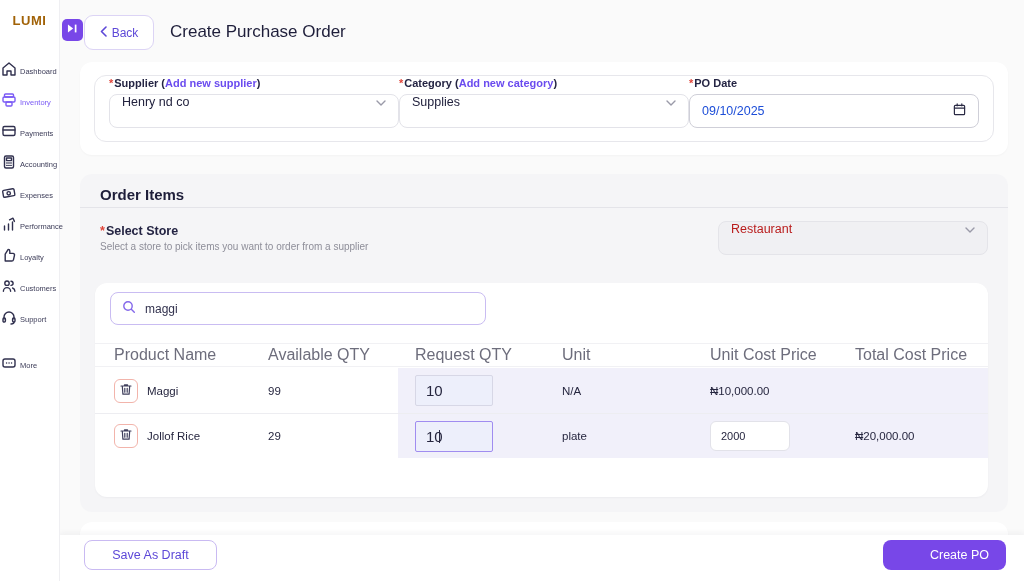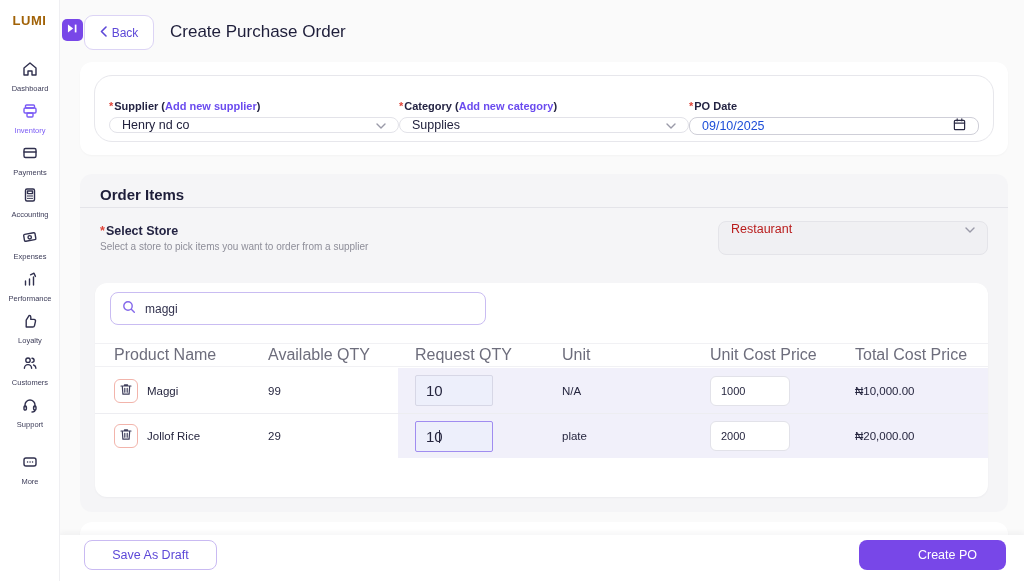--- a/index.html
+++ b/index.html
@@ -4,36 +4,36 @@
 <style>
   * { margin:0; padding:0; box-sizing:border-box; }
   html,body { width:1024px; height:581px; overflow:hidden; }
   body { font-family:"Liberation Sans","DejaVu Sans",sans-serif; background:#fafafa; color:#22223e; }
   #app { position:relative; width:1024px; height:581px; background:#fafafa; }
 
   
   .sidebar { position:absolute; left:0; top:0; width:60px; height:581px; background:#ffffff; border-right:1px solid #efeff2; z-index:30; }
   .logo { display:block; text-align:center; margin-top:13px; font-size:13px; font-weight:800; letter-spacing:.5px; color:#a16207; }
   .nav { position:absolute; top:60px; left:0; width:60px; display:flex; flex-direction:column; align-items:center; gap:9px; }
-  .nav-item { display:flex; flex-direction:column; align-items:center; gap:2px; color:#30304e; cursor:pointer; width:60px; }
+  .nav-item { display:flex; flex-direction:row; align-items:center; gap:2px; color:#30304e; cursor:pointer; width:60px; }
   .nav-item .lbl { font-size:7.5px; color:#3c3c58; }
   .nav-item svg { width:18px; height:18px; stroke:#30304e; fill:none; stroke-width:1.4; stroke-linecap:round; stroke-linejoin:round; }
   .nav-item.active svg { stroke:#7a5af5; }
   .nav-item.active .lbl { color:#7a5af5; }
   .nav-item.mt { margin-top:15px; }
 
   
   .toggle-btn { position:absolute; left:62px; top:19px; width:21px; height:22px; background:#7847e8; border-radius:5px; z-index:5; display:flex; align-items:center; justify-content:center; cursor:pointer; }
   .back-btn { position:absolute; left:84px; top:15px; width:70px; height:35px; background:#fff; border:1px solid #dcd4f5; border-radius:9px; display:flex; align-items:center; justify-content:center; gap:5px; font-size:12px; color:#5d48d8; cursor:pointer; z-index:6; }
   .back-btn svg { width:7px; height:11px; stroke:#5d48d8; fill:none; stroke-width:1.6; stroke-linecap:round; stroke-linejoin:round; }
   .page-title { position:absolute; left:170px; top:22px; font-size:17px; font-weight:400; color:#1e1e3a; }
 
   
   .top-card { position:absolute; left:80px; top:62px; width:928px; height:93px; background:#fff; border-radius:12px; box-shadow:0 1px 2px rgba(20,20,40,.03); }
-  .fields-box { position:absolute; left:14px; top:13px; right:14px; bottom:13px; border:1px solid #e7e7ec; border-radius:18px; display:flex; padding:24px 14px; }
+  .fields-box { position:absolute; left:14px; top:13px; right:14px; bottom:13px; border:1px solid #e7e7ec; border-radius:12px; display:flex; padding:1px 14px; }
   .field { flex:1; display:flex; flex-direction:column; }
   .field-label { font-size:11px; font-weight:600; color:#242443; margin-bottom:5px; white-space:nowrap; }
   .req { color:#e0453a; margin-right:1px; }
   .add-link { color:#6a4bef; font-weight:600; cursor:pointer; }
   .select { height:34px; border:1px solid #e3e3e9; border-radius:8px; background:#fff; display:flex; align-items:flex-start; justify-content:space-between; padding:0 12px; font-size:12.5px; color:#22223e; cursor:pointer; }
   .select svg { width:10px; height:6px; stroke:#9a9aa8; fill:none; stroke-width:1.4; stroke-linecap:round; stroke-linejoin:round; }
   .date-input { height:34px; border:1px solid #cfcfd8; border-radius:8px; background:#fff; display:flex; align-items:center; justify-content:space-between; padding:0 12px; font-size:12.5px; color:#1d4ed8; cursor:text; }
   .date-input svg { width:13px; height:13px; stroke:#2b2b45; fill:none; stroke-width:1.3; stroke-linecap:round; }
 
   
@@ -62,21 +62,21 @@
   .trash-btn svg { width:12px; height:13px; stroke:#3f3f5c; fill:none; stroke-width:1.2; stroke-linecap:round; stroke-linejoin:round; }
   .qty-input { width:78px; height:31px; border:1px solid #d7d7e6; border-radius:2px; background:#edeffb; font-size:15px; color:#26263f; padding:0 10px; font-family:inherit; outline:none; }
   .qty-input.focused { border-color:#a08cf0; background-image:linear-gradient(#2b2b45,#2b2b45); background-repeat:no-repeat; background-position:23px center; background-size:1px 13px; }
   .cost-input { width:80px; height:30px; border:1px solid #e2e2e9; border-radius:6px; background:#fff; font-size:11px; color:#26263f; padding:0 10px; font-family:inherit; outline:none; }
 
   .partial-card { position:absolute; left:80px; top:522px; width:928px; height:40px; background:#fff; border-radius:12px 12px 0 0; box-shadow:0 1px 2px rgba(20,20,40,.03); z-index:1; }
 
   
   .footer { position:absolute; left:60px; top:535px; width:964px; height:46px; background:#fff; box-shadow:0 -2px 6px rgba(30,30,60,.05); z-index:20; }
   .draft-btn { position:absolute; left:24px; top:5px; width:133px; height:30px; background:#fff; border:1px solid #c9baf2; border-radius:8px; font-size:12.5px; color:#5d48d8; font-family:inherit; cursor:pointer; }
-  .create-btn { position:absolute; right:18px; top:5px; width:147px; height:30px; background:#7847e8; border:none; border-radius:8px; font-size:12.5px; color:#fff; font-family:inherit; cursor:pointer;padding-left:30px; }
+  .create-btn { position:absolute; right:18px; top:5px; width:123px; height:30px; background:#7847e8; border:none; border-radius:8px; font-size:12.5px; color:#fff; font-family:inherit; cursor:pointer;padding-left:30px; }
 </style>
 </head>
 <body>
 
 <div id="app">
 
   <div class="sidebar">
     <span class="logo">LUMI</span>
     <div class="nav">
 
@@ -286,21 +286,20 @@
             <button class="trash-btn">
               <span><svg viewBox="0 0 12 13">
                     <path d="M1 3h10M4.5 3V1.8h3V3M2.3 3l.6 8.2h6.2L9.7 3M4.8 5.3v3.9M7.2 5.3v3.9"></path>
                   </svg></span>
             </button>
             <span>Maggi</span>
           </div>
           <div class="cell">99</div>
           <div class="cell"><input class="qty-input" value="10" style=""></div>
           <div class="cell">N/A</div>
-          <div class="cell"><input class="cost-input" value="1000" style=""></div>
           <div class="cell">₦10,000.00</div>
         </div>
 
         <div class="row grid">
           <div class="cell product-cell">
             <button class="trash-btn">
               <span><svg viewBox="0 0 12 13">
                     <path d="M1 3h10M4.5 3V1.8h3V3M2.3 3l.6 8.2h6.2L9.7 3M4.8 5.3v3.9M7.2 5.3v3.9"></path>
                   </svg></span>
             </button>

